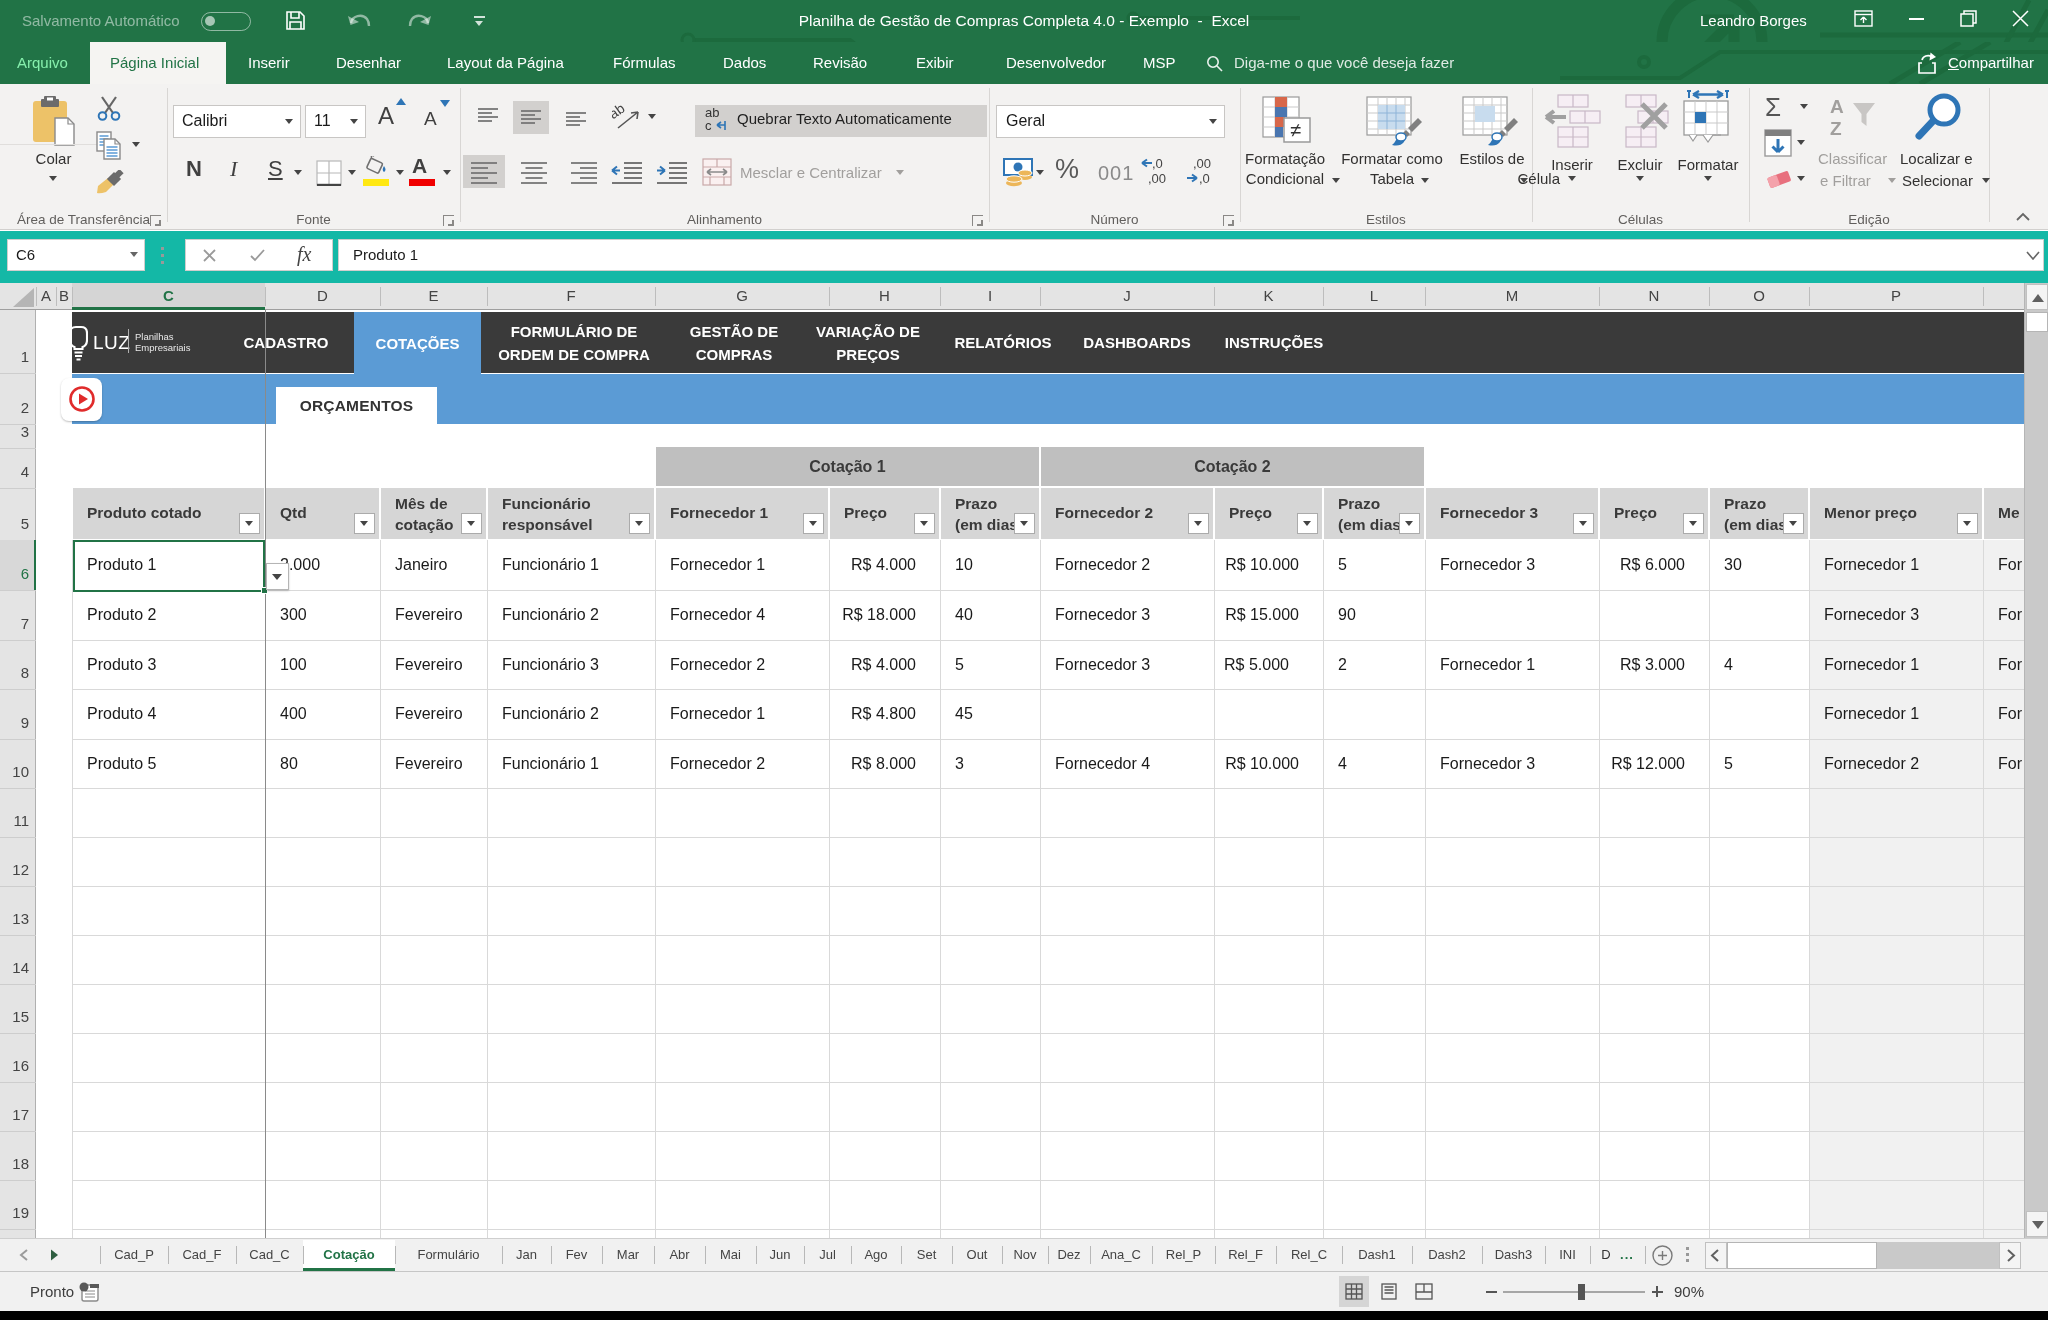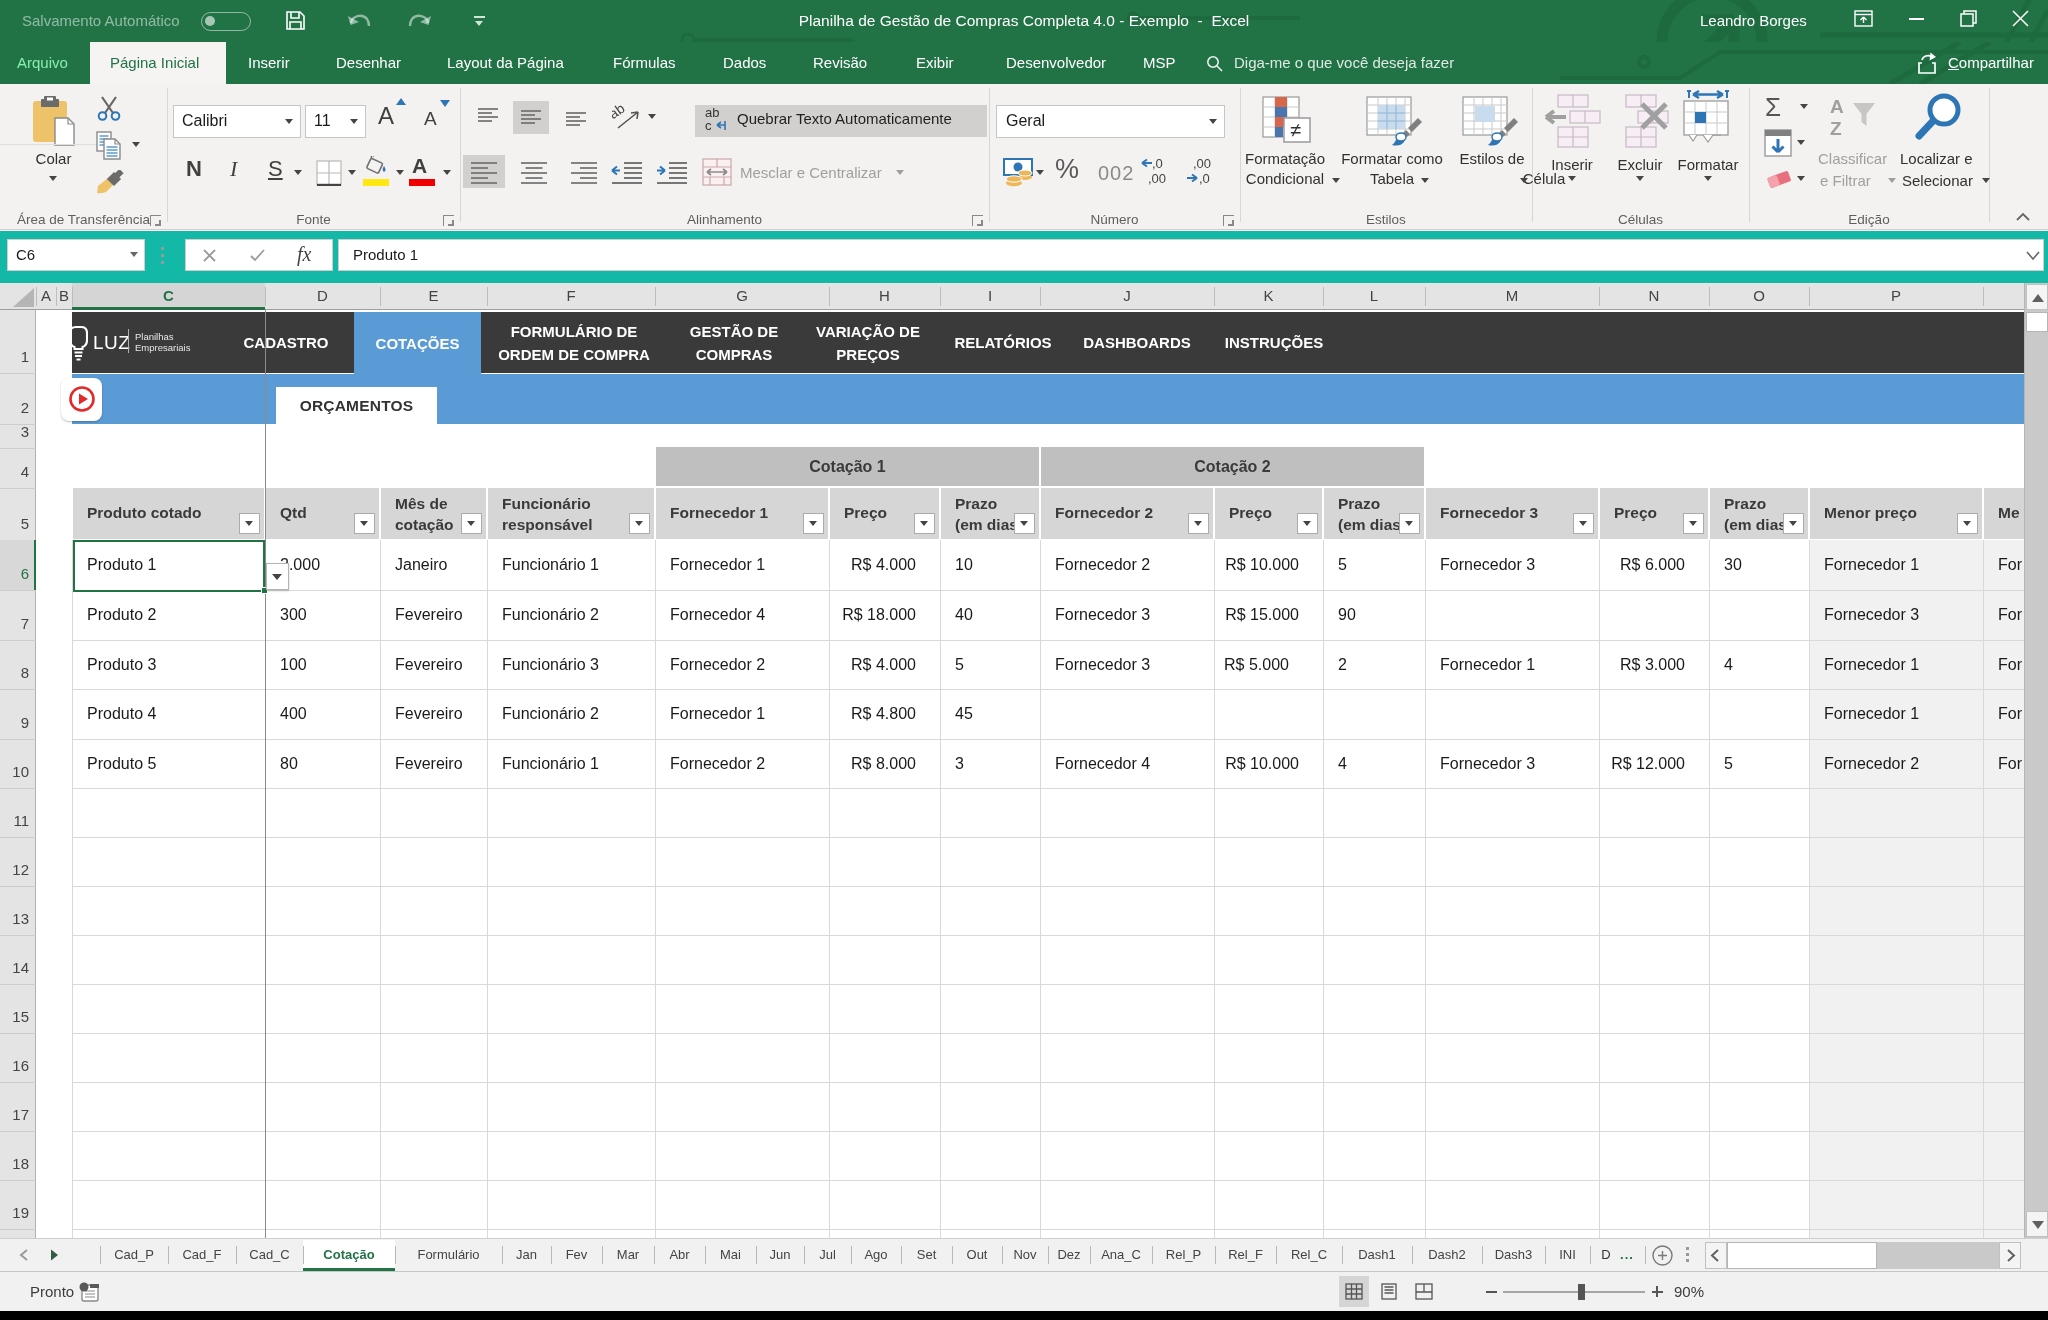--- a/index.html
+++ b/index.html
@@ -327,21 +327,21 @@
         <ellipse cx="11" cy="21" rx="8" ry="3.2"></ellipse>
         <ellipse cx="11" cy="25" rx="8" ry="3.2"></ellipse>
       </g>
 <g fill="none" stroke="#fff" stroke-width="1">
         <ellipse cx="22" cy="15" rx="7" ry="3"></ellipse>
         <ellipse cx="11" cy="21" rx="8" ry="3.2"></ellipse>
       </g>
     </svg>
 <div class="dd" style="left:1036px;top:86px"></div>
 <div class="rbtxt" style="left:1055px;top:70px;font-size:27px;color:#595959">%</div>
-<div class="rbtxt" style="left:1098px;top:78px;font-size:20px;color:#8a8a8a;letter-spacing:1px">002</div>
+<div class="rbtxt" style="left:1098px;top:78px;font-size:20px;color:#8a8a8a;letter-spacing:1px">001</div>
 <svg class="abs" style="left:1140px;top:72px" width="30" height="30" viewBox="0 0 30 30">
       <text x="12" y="12" font-size="13" fill="#444">,0</text>
       <text x="8" y="27" font-size="13" fill="#444">,00</text>
       <path d="M12 7 H2 M2 7 l5 -3.5 M2 7 l5 3.5" stroke="#2e75b6" stroke-width="2" fill="none"></path>
     </svg>
 <svg class="abs" style="left:1185px;top:72px" width="30" height="30" viewBox="0 0 30 30">
       <text x="8" y="12" font-size="13" fill="#444">,00</text>
       <text x="14" y="27" font-size="13" fill="#444">,0</text>
       <path d="M2 22 H12 M12 22 l-5 -3.5 M12 22 l-5 3.5" stroke="#2e75b6" stroke-width="2" fill="none"></path>
     </svg>
@@ -386,21 +386,21 @@
       </g>
 <rect x="13" y="10" width="20" height="16" fill="#c8dcee"></rect>
 <g transform="translate(28,20)">
         <path d="M14 12 L24 2 L28 6 L18 16 Z" fill="#808080"></path>
         <path d="M12 14 l4 4 l-3 3 l-4 -4 Z" fill="#808080"></path>
         <path d="M2 24 Q0 28 -2 29 Q6 31 10 26 Q12 22 9 20 Q5 18 2 24" fill="#2e75b6"></path>
         <ellipse cx="7" cy="21" rx="5" ry="4" fill="#fff" stroke="#2e75b6" stroke-width="1.5"></ellipse>
       </g>
     </svg>
 <div class="rbtxt" style="left:1436px;top:66px;width:112px;text-align:center">Estilos de</div>
-<div class="rbtxt" style="left:1488px;top:86px;width:112px;text-align:center">Célula</div>
+<div class="rbtxt" style="left:1448px;top:86px;width:112px;text-align:right">Célula</div>
 <div class="dd" style="left:1520px;top:94px"></div>
 <svg class="abs" style="left:1544px;top:10px" width="58" height="54" viewBox="0 0 58 54">
       <g fill="#f6eef4" stroke="#c9b8c6" stroke-width="1.2">
 <rect x="14" y="1" width="30" height="12"></rect>
         <path d="M29 1 V13"></path>
 <rect x="26" y="17" width="30" height="12"></rect>
         <path d="M41 17 V29"></path>
 <rect x="14" y="33" width="30" height="20"></rect>
         <path d="M29 33 V53 M14 43 H44"></path>
       </g>

